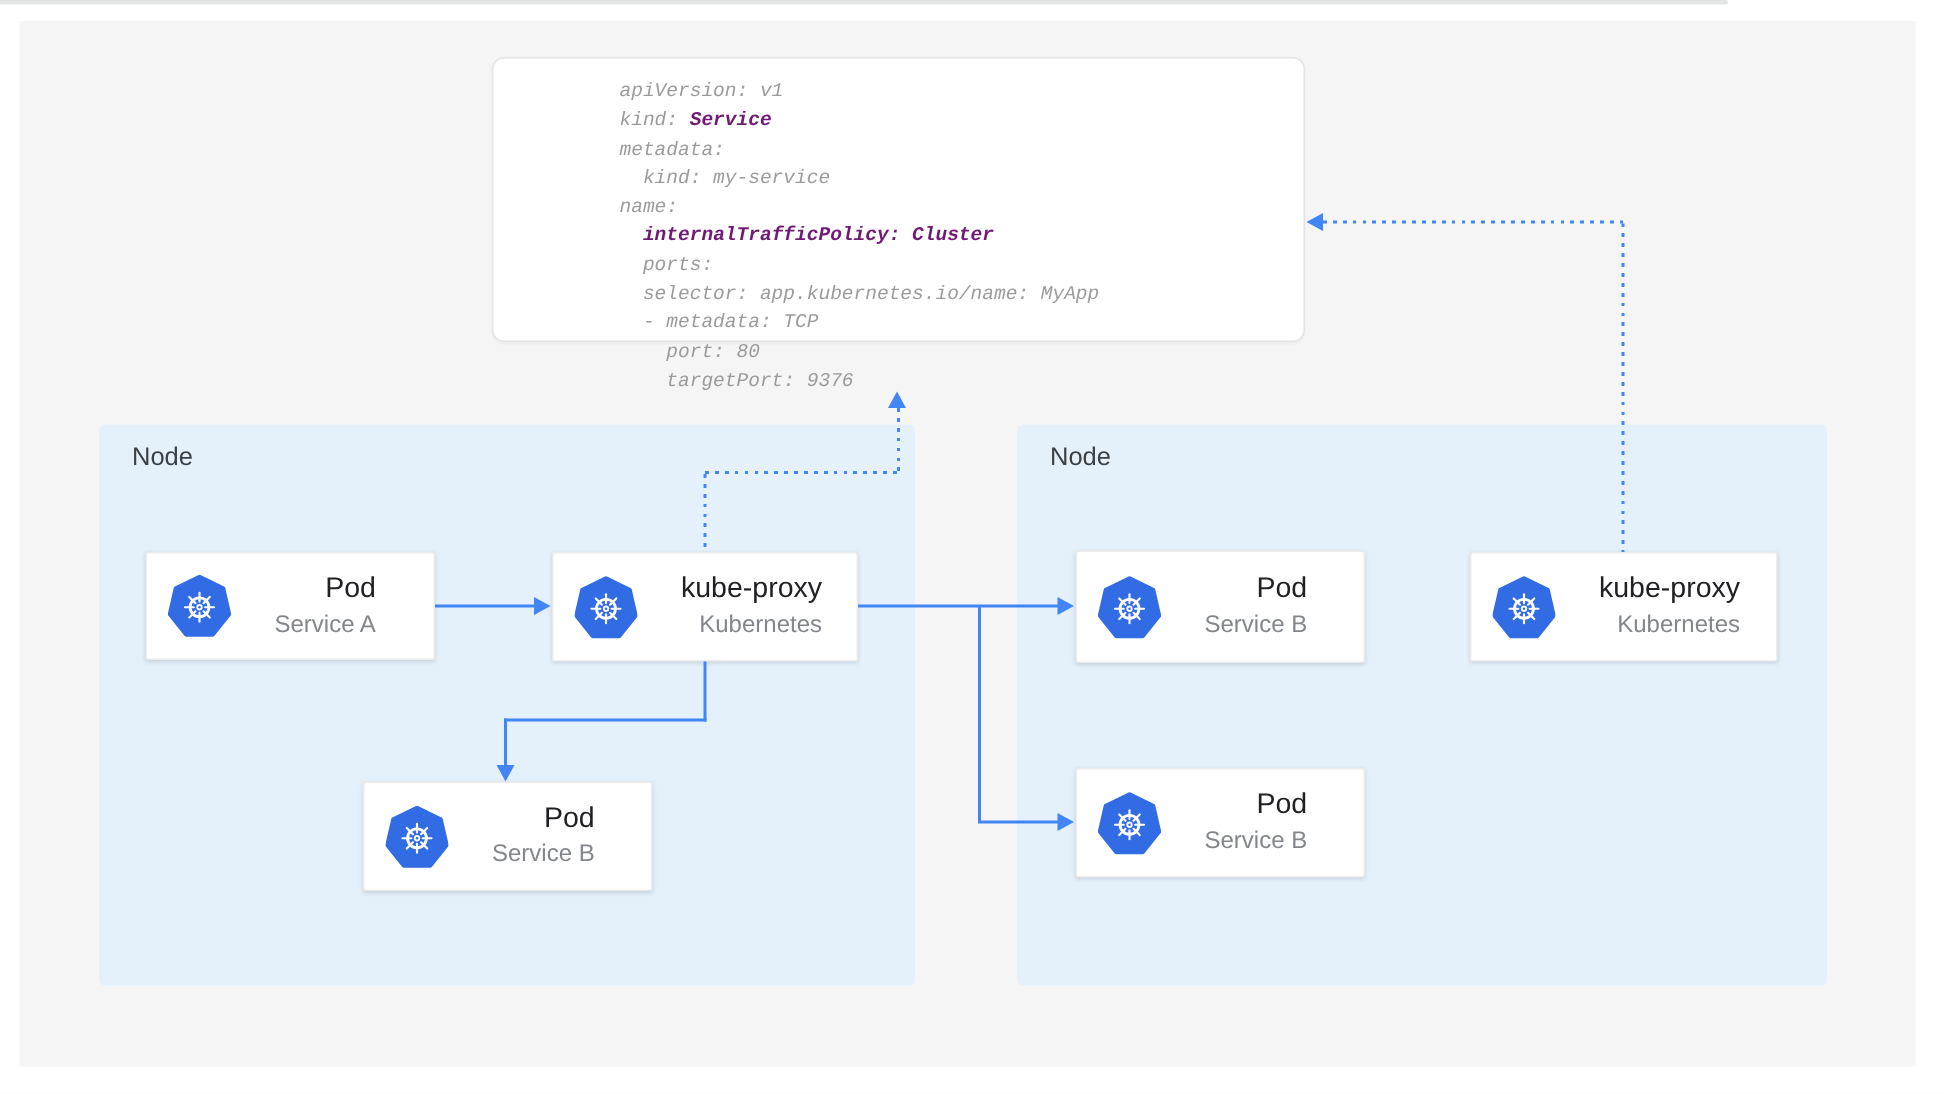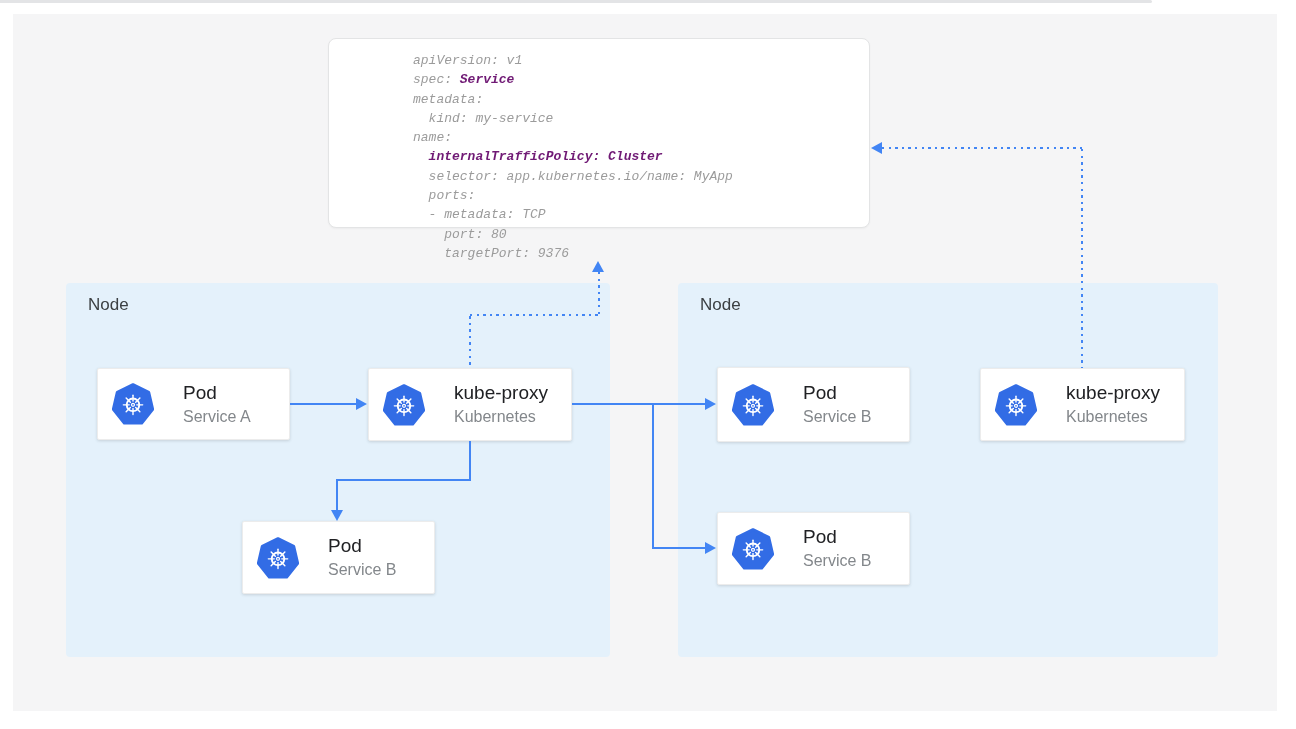--- a/index.html
+++ b/index.html
@@ -8,21 +8,21 @@
   .top-rule { position:absolute; left:0; top:0; width:1152px; height:3px;
               background:#e3e4e6; border-radius:0 2px 2px 0; }
   .panel { position:absolute; left:13px; top:14px; width:1264px; height:697px;
            background:#f5f5f6; }
   
   .node { position:absolute; background:#e4f1fb; border-radius:4px;text-align:center; }
   .node-label { position:absolute; left:22px; top:12px; font-size:17px; color:#3c4043; }
   
   .card { position:absolute; background:#ffffff; border:1px solid #ececec; border-radius:2px;
           box-shadow:0 1px 3px rgba(60,64,67,.18); box-sizing:border-box;
-          display:flex; align-items:center; padding-left:14px; }
+          display:flex; align-items:center; padding-left:14px;text-align:right; }
   .k8s-icon { width:42px; height:42px; flex:0 0 auto; display:block; }
   .card-text { margin-left:29px; }
   .card-title { font-size:19px; line-height:24px; color:#202124; }
   .card-subtitle { font-size:16px; line-height:23px; color:#83878b; }
   
   .yaml-box { position:absolute; left:328px; top:38px; width:542px; height:190px;
               background:#ffffff; border:1px solid #e3e4e5; border-radius:8px;
               box-sizing:border-box; padding:12px 0 0 84px; box-shadow:0 1px 2px rgba(0,0,0,.04); }
   .code-line { font-family:"Liberation Mono", monospace; font-style:italic; font-size:13px;
                line-height:19.3px; color:#9b9b9b; white-space:pre; }
@@ -66,27 +66,27 @@
         </g>
       </g>
     </defs>
   </svg>
 
   <div class="top-rule"></div>
   <div class="panel"></div>
 
   <div class="yaml-box">
     <div class="code-line">apiVersion: v1</div>
-    <div class="code-line"><span>spec: </span><span class="b">Service</span></div>
+    <div class="code-line"><span>kind: </span><span class="b">Service</span></div>
     <div class="code-line">metadata:</div>
     <div class="code-line">  kind: my-service</div>
     <div class="code-line">name:</div>
     <div class="code-line"><span>  </span><span class="b">internalTrafficPolicy: Cluster</span></div>
+    <div class="code-line">  ports:</div>
     <div class="code-line">  selector: app.kubernetes.io/name: MyApp</div>
-    <div class="code-line">  ports:</div>
     <div class="code-line">  - metadata: TCP</div>
     <div class="code-line">    port: 80</div>
     <div class="code-line">    targetPort: 9376</div>
   </div>
 
   <div class="node" style="left:66px; top:283px; width:544px; height:374px;">
     <div class="node-label">Node</div>
   </div>
 
   <div class="node" style="left:678px; top:283px; width:540px; height:374px;">

